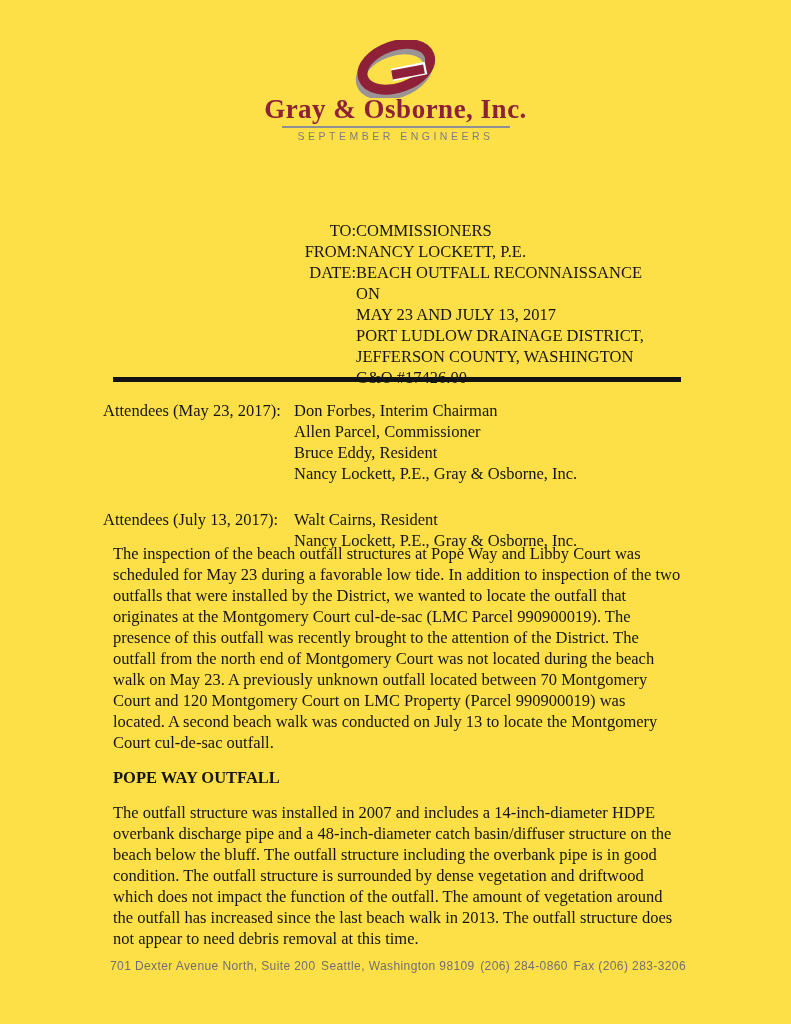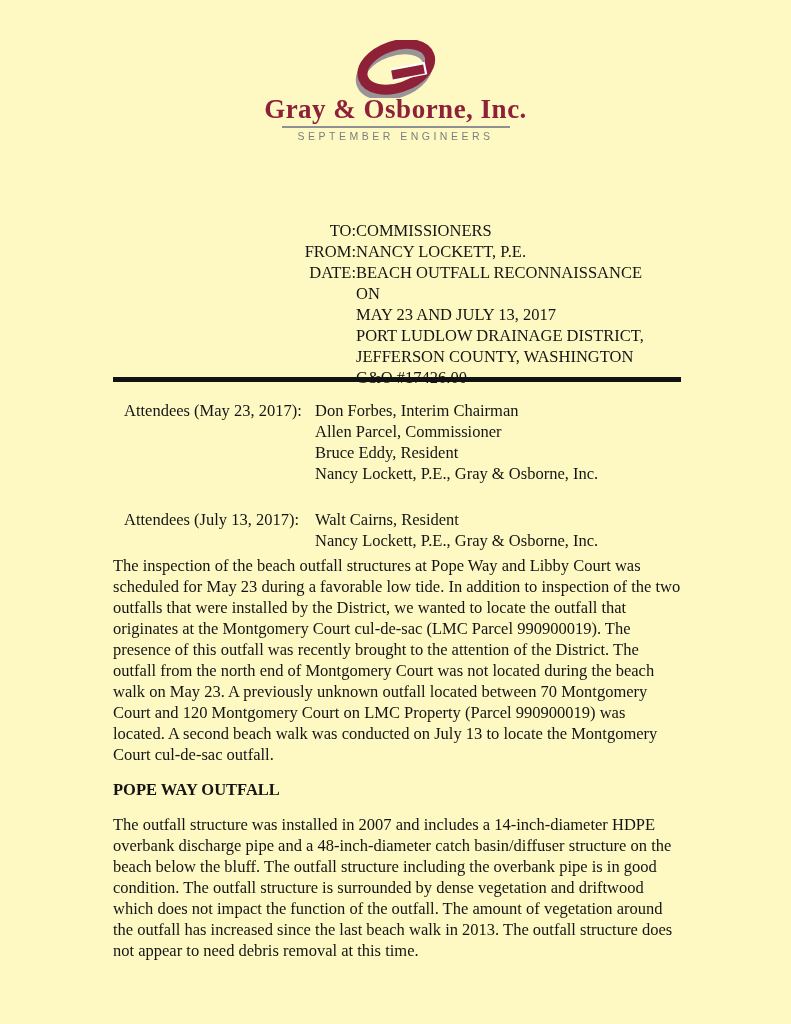--- a/index.html
+++ b/index.html
@@ -4,21 +4,21 @@
 <style>
   html, body {
     margin: 0;
     padding: 0;
     background: #ffffff;
   }
   .page {
     position: relative;
     width: 791px;
     height: 1024px;
-    background: #fef9c3;
+    background: #fde047;
     font-family: "Liberation Serif", "DejaVu Serif", serif;
     color: #141414;
     overflow: hidden;
   }
 
   
   .logo-block {
     position: absolute;
     top: 40px;
     left: 0;
@@ -83,21 +83,21 @@
     left: 113px;
     width: 568px;
     height: 5px;
     background: #121212;
   }
 
   
   .attendees {
     position: absolute;
     top: 400px;
-    left: 124px;
+    left: 103px;
     width: 600px;
     font-size: 16.5px;
     line-height: 21px;
   }
   .attendee-group {
     display: grid;
     grid-template-columns: 191px auto;
   }
   .attendee-group + .attendee-group { margin-top: 25px; }
 
@@ -110,21 +110,21 @@
     font-size: 16.5px;
     line-height: 21px;
   }
   .section-heading {
     font-weight: bold;
     margin: 14px 0 0 0;
     font-size: 16.5px;
     line-height: 21px;
   }
   .para { margin: 14px 0 0 0; }
-  .para.first { margin-top: 12px; }
+  .para.first { margin-top: 0; }
 
   
   .footer {
     position: absolute;
     top: 959px;
     left: 110px;
     width: 576px;
     display: flex;
     justify-content: space-between;
     font-family: "Liberation Sans", "DejaVu Sans", sans-serif;
@@ -187,14 +187,20 @@
       </div>
     </div>
   </div>
 
   <div class="body-copy">
     <p class="para first">The inspection of the beach outfall structures at Pope Way and Libby Court was scheduled for May 23 during a favorable low tide.  In addition to inspection of the two outfalls that were installed by the District, we wanted to locate the outfall that originates at the Montgomery Court cul-de-sac (LMC Parcel 990900019).  The presence of this outfall was recently brought to the attention of the District.  The outfall from the north end of Montgomery Court was not located during the beach walk on May 23.  A previously unknown outfall located between 70 Montgomery Court and 120 Montgomery Court on LMC Property (Parcel 990900019) was located.  A second beach walk was conducted on July 13 to locate the Montgomery Court cul-de-sac outfall.</p>
     <h2 class="section-heading">POPE WAY OUTFALL</h2>
     <p class="para">The outfall structure was installed in 2007 and includes a 14-inch-diameter HDPE overbank discharge pipe and a 48-inch-diameter catch basin/diffuser structure on the beach below the bluff.  The outfall structure including the overbank pipe is in good condition.  The outfall structure is surrounded by dense vegetation and driftwood which does not impact the function of the outfall.  The amount of vegetation around the outfall has increased since the last beach walk in 2013.  The outfall structure does not appear to need debris removal at this time.</p>
   </div>
 
+  <div class="footer">
+    <span>701 Dexter Avenue North, Suite 200</span>
+    <span>Seattle, Washington  98109</span>
+    <span>(206) 284-0860</span>
+    <span>Fax (206) 283-3206</span>
+  </div>
 
 </div>
 
 </body></html>

